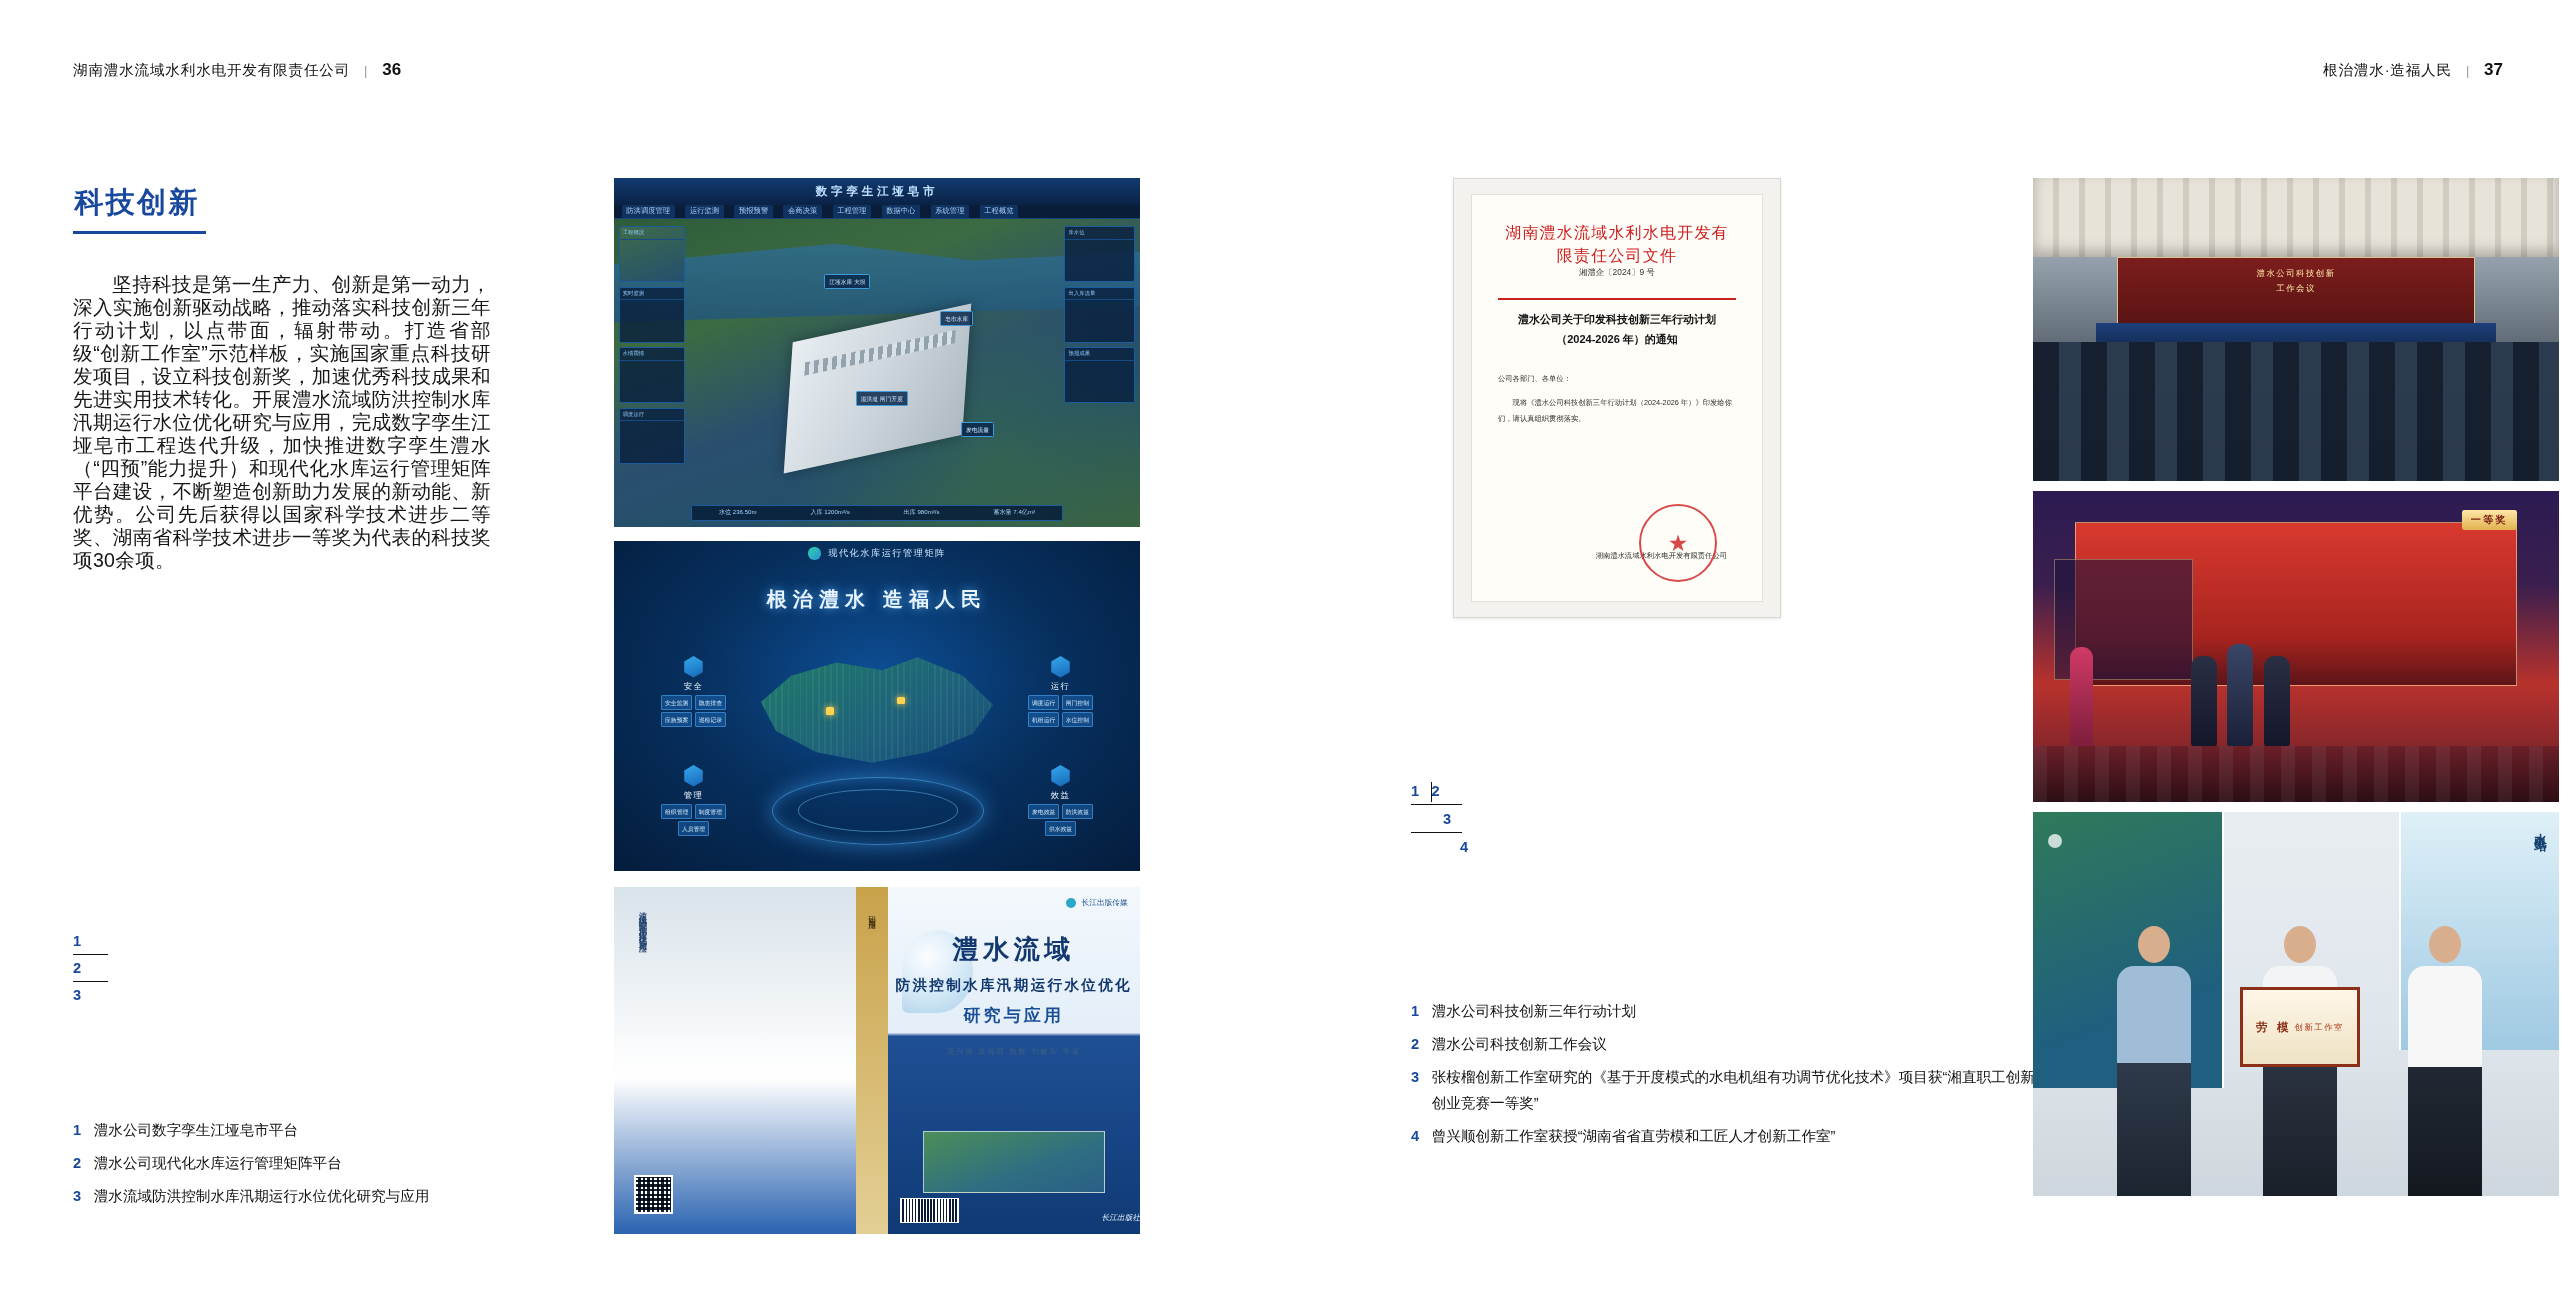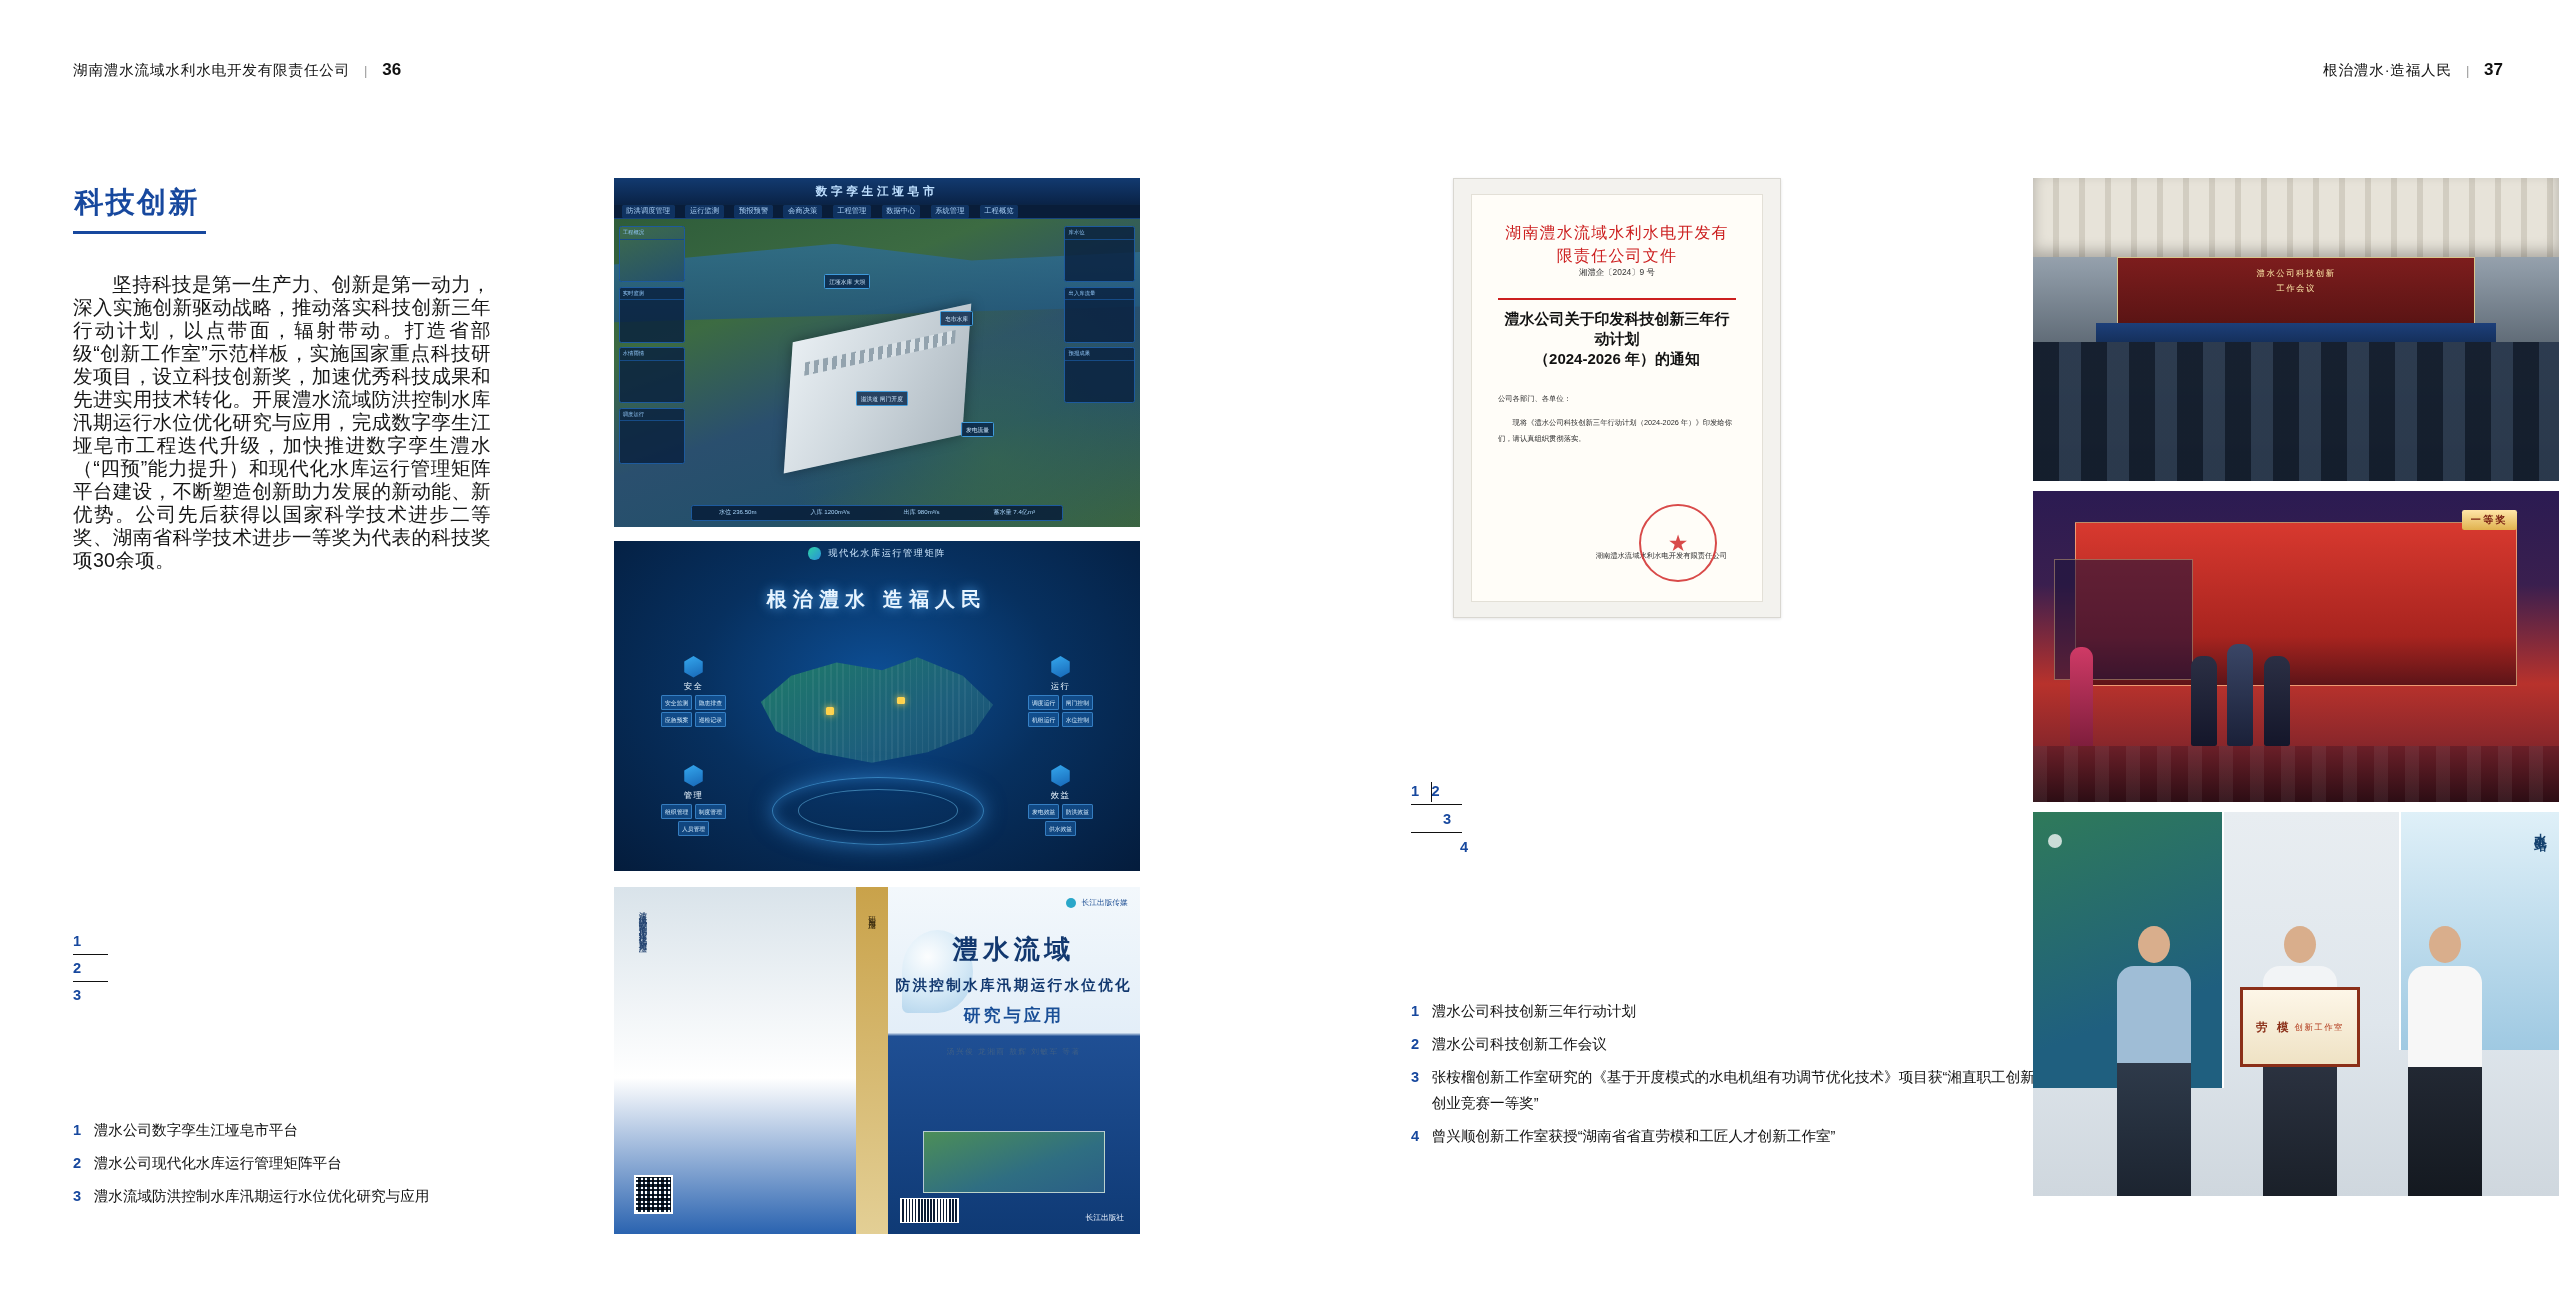--- a/index.html
+++ b/index.html
@@ -360,22 +360,22 @@
     border-radius: 50% 50% 50% 8%;
     background: radial-gradient(circle at 36% 32%, #ffffff, #cfe6f5 55%, #9fc8e6);
     opacity: .85;
   }
   .bf-photo {
     position: absolute; left: 14%; right: 14%; bottom: 41px; height: 60px;
     background: linear-gradient(160deg,#4c8e58,#2f6e82 60%,#2a5f86);
     border: 1.5px solid rgba(255,255,255,.65);
   }
   .bf-pub {
-    position: absolute; right: 16px; bottom: 10.7px; display: flex; align-items: center; gap: 4.6px;
-    font-size: 7.7px; color: #eaf3ff;
+    position: absolute; right: 0; bottom: 10.7px; display: flex; align-items: center; gap: 4.6px;
+    font-size: 7.7px; color: #eaf3ff; font-style: italic;
   }
   .bf-barcode {
     position: absolute; left: 12.3px; bottom: 10.7px; width: 57px; height: 23px;
     background: repeating-linear-gradient(90deg,#fff 0 1.5px,#0a1b33 1.5px 3.1px);
     border: 1.5px solid #fff;
   }
 
   
   .fig-doc {
     background: #f3f2ee;
@@ -397,21 +397,21 @@
     letter-spacing: 1.2px;
     line-height: 23px;
   }
   .doc-rule {
     margin: 12.3px 0 9.2px; height: 1.5px; background: #cc1f1f;
   }
   .doc-no {
     text-align: center; font-size: 8.4px; color: #333; margin-bottom: 20px;
   }
   .doc-subject {
-    text-align: center; font-size: 15px; font-weight: bold; line-height: 20px;
+    text-align: center; font-size: 11px; font-weight: bold; line-height: 20px;
     color: #111; margin-bottom: 21.5px;
   }
   .doc-para {
     font-size: 7.3px; line-height: 15.4px; color: #2b2b2b; text-indent: 2em;
     margin: 0 0 9.2px 0;
   }
   .doc-sign {
     position: absolute; right: 35px; bottom: 40px; font-size: 7.3px; color: #2b2b2b;
     text-align: center;
   }

